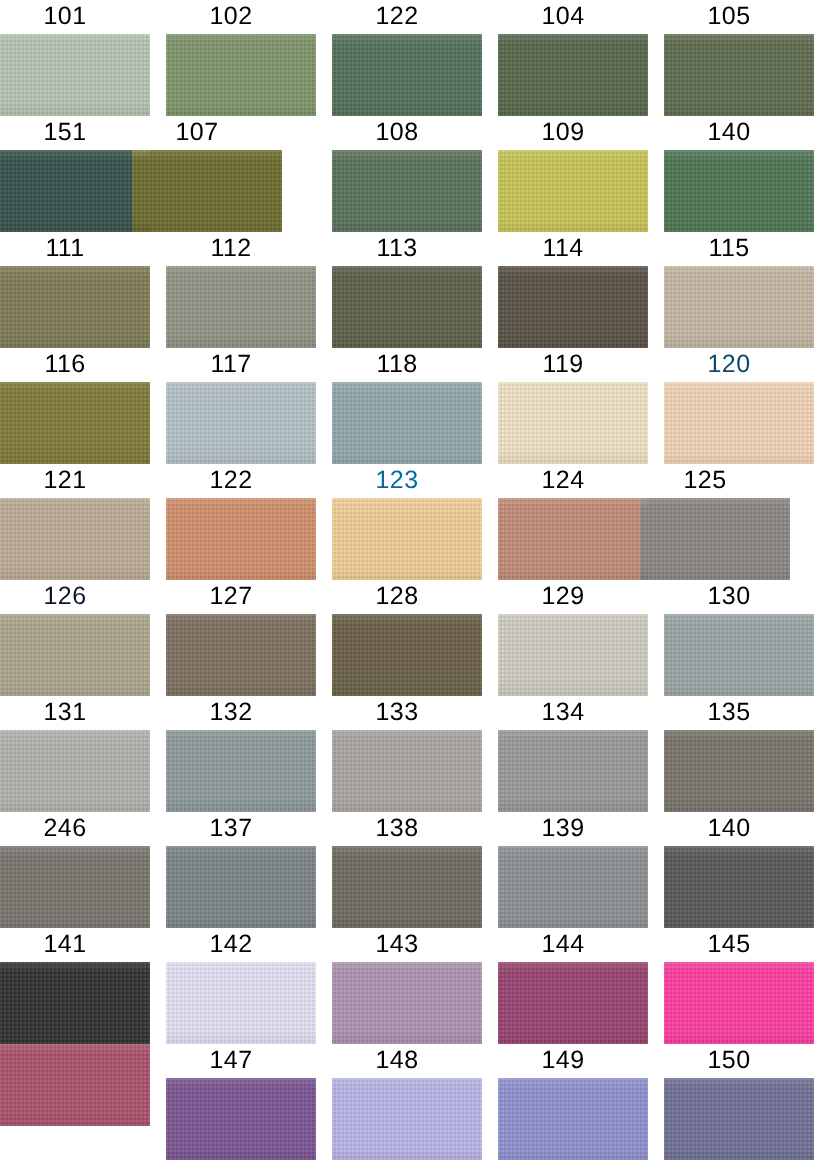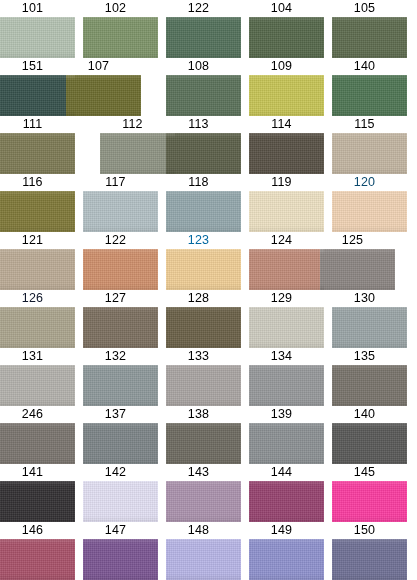--- a/index.html
+++ b/index.html
@@ -122,21 +122,21 @@
       <div class="swatch-chip" style="background: rgb(198, 196, 85); height: 41px; width: 75px;"></div>
     </div>
     <div class="swatch-cell" style="left: 332px; top: 58px;">
       <div class="swatch-label" style="color: rgb(0, 0, 0);">140</div>
       <div class="swatch-chip" style="background: rgb(78, 117, 83); height: 41px; width: 75px;"></div>
     </div>
     <div class="swatch-cell" style="left: 0px; top: 116px;">
       <div class="swatch-label" style="color: rgb(0, 0, 0);">111</div>
       <div class="swatch-chip" style="background: rgb(125, 122, 84); height: 41px; width: 75px;"></div>
     </div>
-    <div class="swatch-cell" style="left: 100px; top: 116px;">
+    <div class="swatch-cell" style="left: 83px; top: 116px;">
       <div class="swatch-label" style="color: rgb(0, 0, 0);">112</div>
       <div class="swatch-chip" style="background: rgb(142, 147, 131); height: 41px; width: 75px;"></div>
     </div>
     <div class="swatch-cell" style="left: 166px; top: 116px;">
       <div class="swatch-label" style="color: rgb(0, 0, 0);">113</div>
       <div class="swatch-chip" style="background: rgb(91, 95, 73); height: 41px; width: 75px;"></div>
     </div>
     <div class="swatch-cell" style="left: 249px; top: 116px;">
       <div class="swatch-label" style="color: rgb(0, 0, 0);">114</div>
       <div class="swatch-chip" style="background: rgb(87, 80, 69); height: 41px; width: 75px;"></div>
@@ -259,21 +259,20 @@
     </div>
     <div class="swatch-cell" style="left: 249px; top: 464px;">
       <div class="swatch-label" style="color: rgb(0, 0, 0);">144</div>
       <div class="swatch-chip" style="background: rgb(150, 67, 111); height: 41px; width: 75px;"></div>
     </div>
     <div class="swatch-cell" style="left: 332px; top: 464px;">
       <div class="swatch-label" style="color: rgb(0, 0, 0);">145</div>
       <div class="swatch-chip" style="background: rgb(250, 60, 160); height: 41px; width: 75px;"></div>
     </div>
     <div class="swatch-cell" style="left: 0px; top: 522px;">
-      <div class="swatch-label" style="color: rgb(0, 0, 0);">146</div>
       <div class="swatch-chip" style="background: rgb(168, 81, 105); height: 41px; width: 75px;"></div>
     </div>
     <div class="swatch-cell" style="left: 83px; top: 522px;">
       <div class="swatch-label" style="color: rgb(0, 0, 0);">147</div>
       <div class="swatch-chip" style="background: rgb(122, 85, 146); height: 41px; width: 75px;"></div>
     </div>
     <div class="swatch-cell" style="left: 166px; top: 522px;">
       <div class="swatch-label" style="color: rgb(0, 0, 0);">148</div>
       <div class="swatch-chip" style="background: rgb(183, 181, 230); height: 41px; width: 75px;"></div>
     </div>

